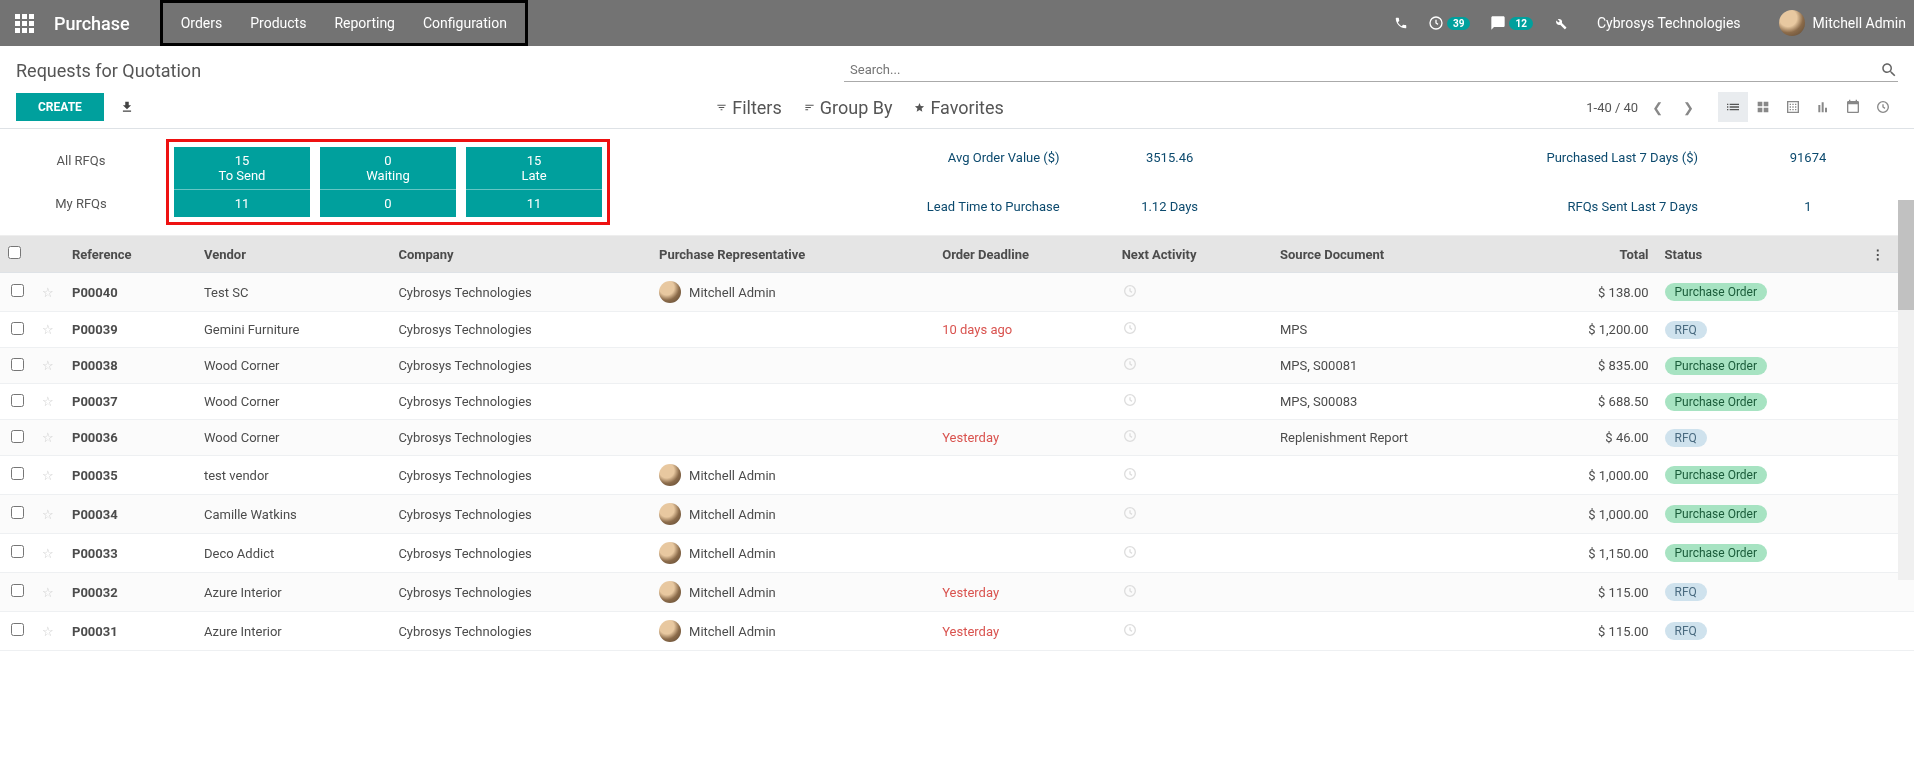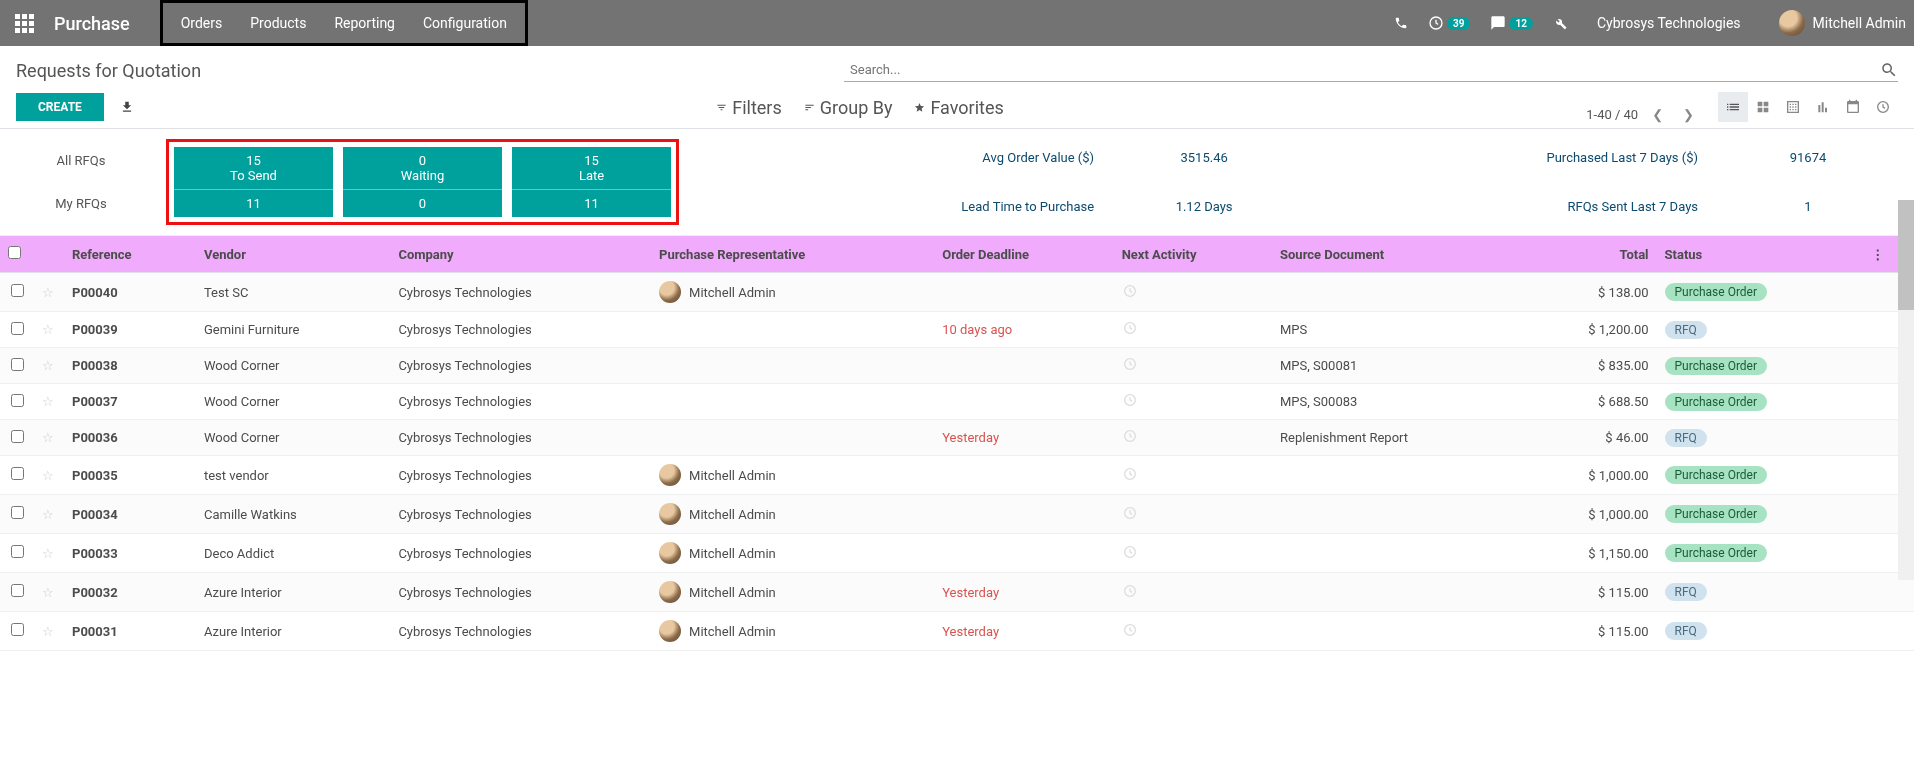--- a/index.html
+++ b/index.html
@@ -27,45 +27,45 @@
 .cp-row { display:flex; align-items:center; gap:16px; }
 .cp-top { margin-bottom:10px; }
 .title { font-size:18px; color:#555; }
 .search-wrap { flex:1; display:flex; align-items:center; border-bottom:1px solid #aaa; margin-left:auto; max-width:56%; }
 .search-wrap input { flex:1; border:none; outline:none; padding:4px 6px; font-size:13px; }
 .search-icon { width:18px; color:#666; cursor:pointer; }
 .create-btn { background:#00a09d; color:#fff; border:none; padding:7px 22px; font-weight:bold; cursor:pointer; font-size:12px;text-align:center; }
 .import-icon { color:#444; cursor:pointer; }
 .search-opts { display:flex; gap:22px; margin-left:auto; color:#555; font-size:18px; }
 .search-opt { cursor:pointer; display:flex; align-items:center; gap:5px; }
-.pager { margin-left:auto; color:#555; display:flex; align-items:flex-end; gap:14px; font-size:13px; }
+.pager { margin-left:auto; color:#555; display:flex; align-items:center; gap:14px; font-size:13px; }
 .nav-arrows { display:flex; gap:20px; color:#888; }
 .nav-arrows span { cursor:pointer; }
 .view-switch { display:flex; margin-left:10px; }
 .view-btn { width:30px; height:30px; display:flex; align-items:center; justify-content:center; cursor:pointer; color:#666; }
 .view-btn.active { background:#e9ecef; }
 
 
 .dashboard { display:flex; padding:10px 16px 10px 16px; gap:10px; align-items:stretch; border-bottom:1px solid #eee; }
 .rfq-labels { display:flex; flex-direction:column; justify-content:space-around; padding-right:10px; font-size:13px; color:#555; width:140px; text-align:right;align-items:center; }
 .rfq-labels div { padding:14px 0; }
 .stat-highlight { border:3px solid #e11; padding:5px; display:flex; gap:10px; }
-.stat-card { background:#00a09d; color:#fff; width:159px; text-align:center; display:flex; flex-direction:column; }
+.stat-card { background:#00a09d; color:#fff; width:136px; text-align:center; display:flex; flex-direction:column; }
 .stat-top { padding:6px 0; border-bottom:1px solid rgba(255,255,255,0.4); }
 .stat-num { font-size:13px; }
 .stat-lbl { font-size:13px; }
 .stat-bot { padding:6px 0; font-size:13px; }
 .metrics { flex:1; display:grid; grid-template-columns:auto 180px auto 180px; row-gap:12px; column-gap:20px; align-items:center; margin-left:40px; font-size:13px; color:#0c4a6e; }
 .metric-lbl { text-align:right; }
 .metric-val { text-align:center; }
 
 
 .table-wrap { overflow:auto; height:calc(773px - 46px - 96px - 110px); position:relative; }
 .tbl { width:100%; border-collapse:collapse; }
-.tbl th { text-align:left; padding:10px 8px; font-weight:bold; font-size:13px; color:#4c4c4c; border-bottom:1px solid #dee2e6; background:#f0abfc; }
+.tbl th { text-align:left; padding:10px 8px; font-weight:bold; font-size:13px; color:#4c4c4c; border-bottom:1px solid #dee2e6; background:#e5e5e5; }
 .tbl th.r, .tbl td.r { text-align:right; }
 .tbl td { padding:8px 8px; border-bottom:1px solid #eef0f2; font-size:13px; vertical-align:middle; }
 .tbl tbody tr:nth-child(odd) { background:#fbfbfb; }
 .chk { width:34px; text-align:center; }
 .star { width:30px; color:#ccc; cursor:pointer; font-size:15px; }
 .ref { font-weight:bold; }
 .rep { display:flex; align-items:center; gap:8px; }
 .rep-av { width:22px; height:22px; border-radius:50%; background:radial-gradient(circle at 35% 30%, #e8c8a0 35%, #8b6b4a 60%, #5a4530); }
 .deadline.red { color:#d9534f; }
 .act-icon { color:#ccc; cursor:pointer; }

